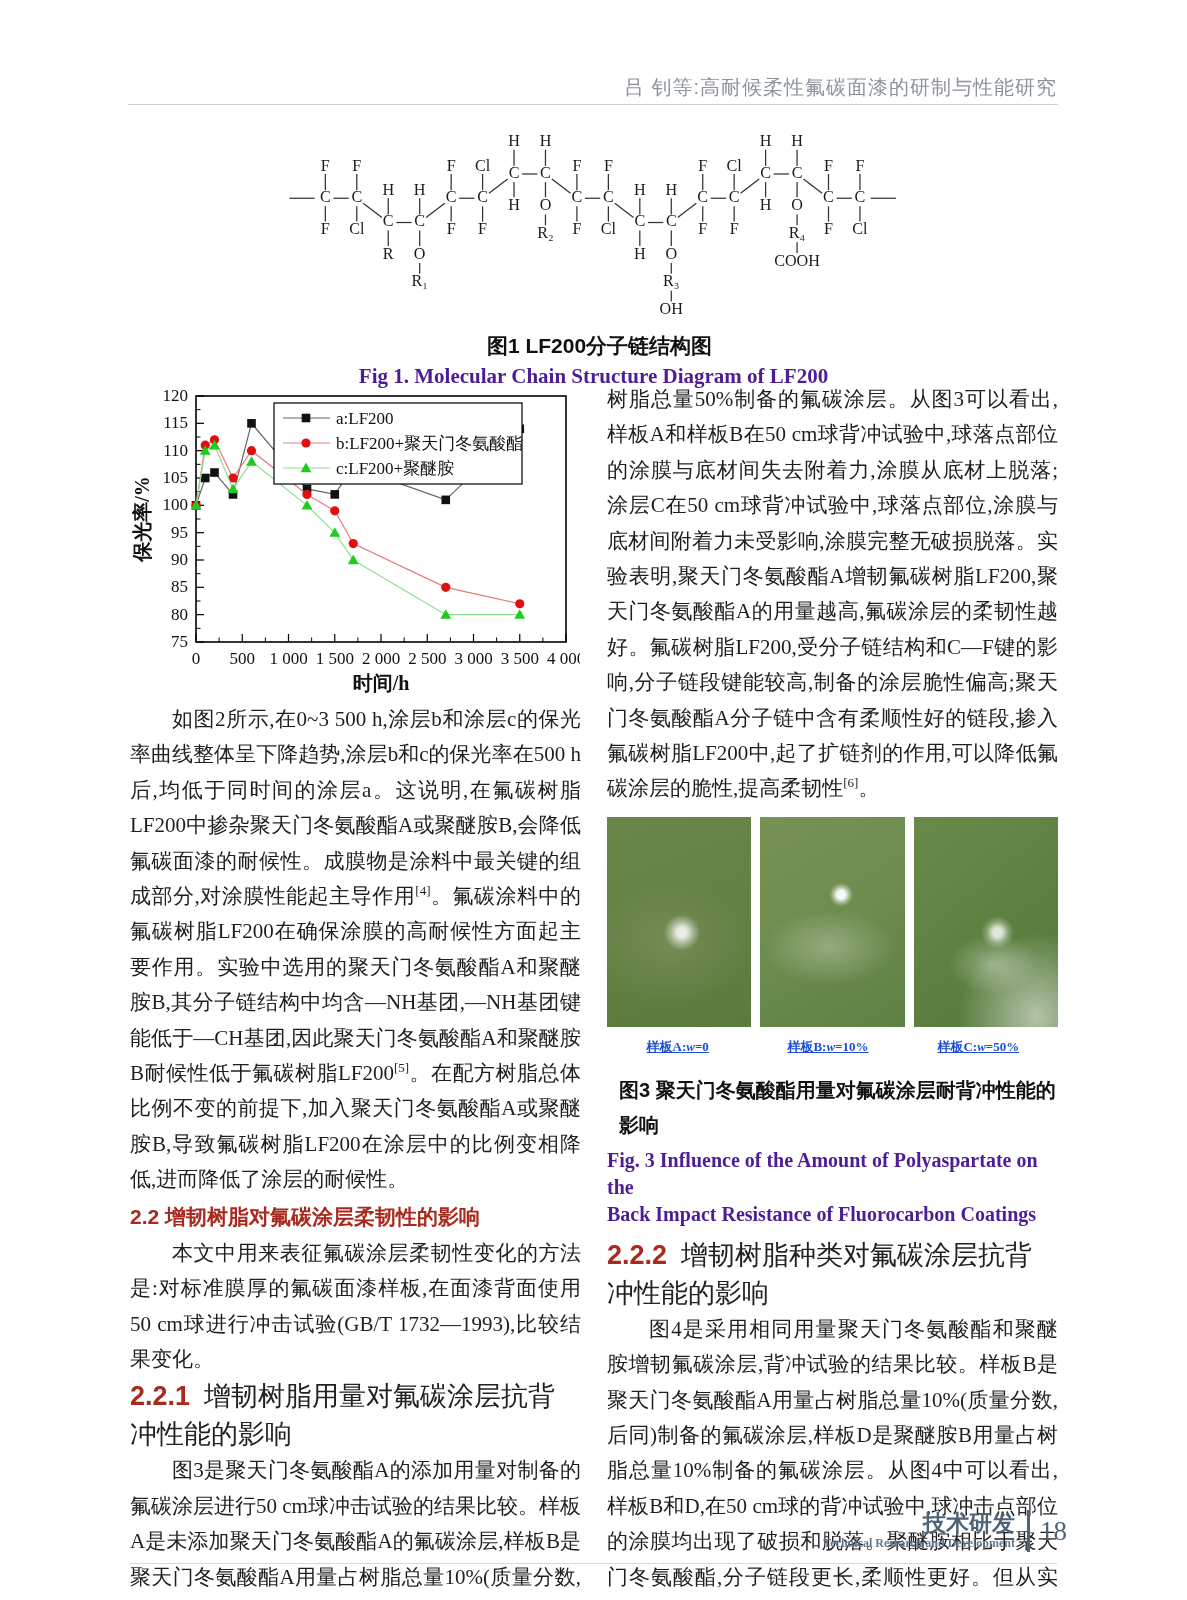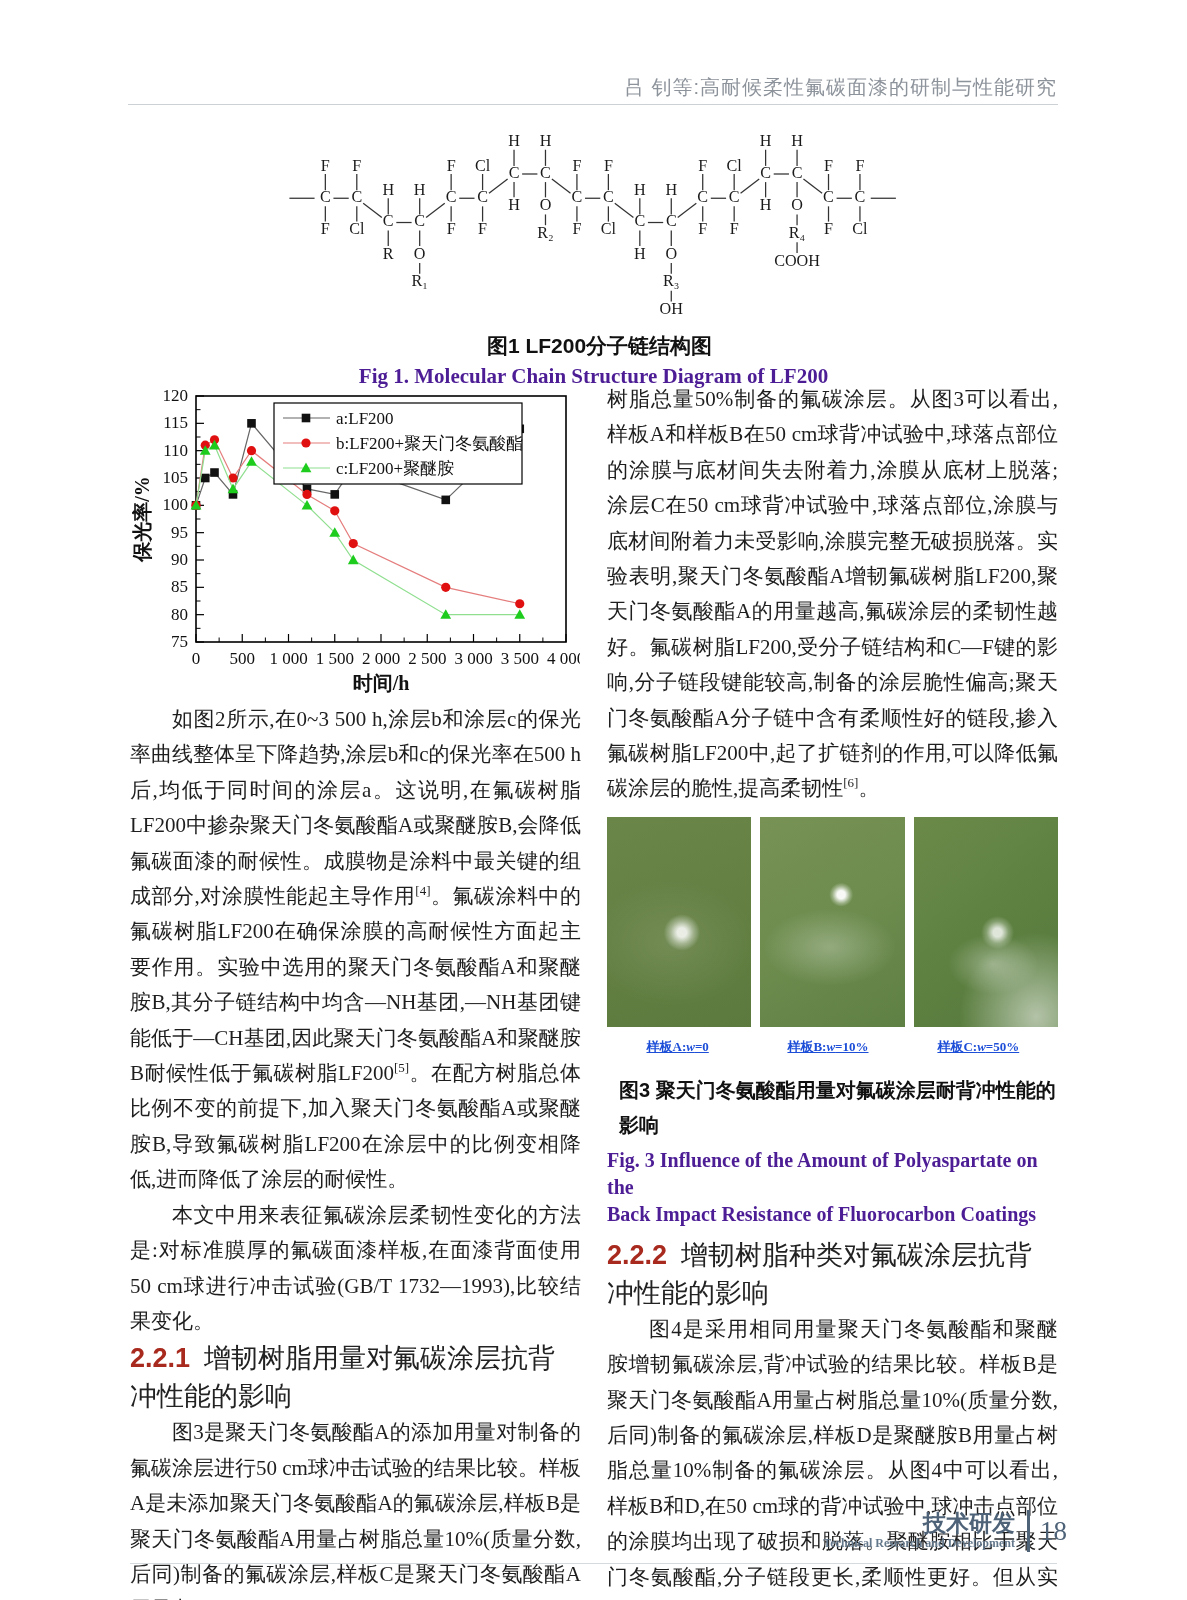--- a/index.html
+++ b/index.html
@@ -306,20 +306,21 @@
           <rect x="169.7" y="29.7" width="8.6" height="8.6" fill="#111111"></rect>
           <text x="204" y="40" font-size="17" font-family="Liberation Serif, serif" fill="#111">a:LF200</text>
           <line x1="151" y1="59" x2="198" y2="59" stroke="#e57d7d" stroke-width="1.2"></line>
           <circle cx="174" cy="59" r="4.6" fill="#e01010"></circle>
           <text x="204" y="65" font-size="17" font-family="Liberation Serif, serif" fill="#111">b:LF200+聚天门冬氨酸酯</text>
           <line x1="151" y1="84" x2="198" y2="84" stroke="#90df90" stroke-width="1.2"></line>
           <polygon points="174,78.6 168.6,88.2 179.4,88.2" fill="#1ecc1e"></polygon>
           <text x="204" y="90" font-size="17" font-family="Liberation Serif, serif" fill="#111">c:LF200+聚醚胺</text>
         </svg>
       <p class="body-para">如图2所示,在0~3 500 h,涂层b和涂层c的保光率曲线整体呈下降趋势,涂层b和c的保光率在500 h后,均低于同时间的涂层a。这说明,在氟碳树脂LF200中掺杂聚天门冬氨酸酯A或聚醚胺B,会降低氟碳面漆的耐候性。成膜物是涂料中最关键的组成部分,对涂膜性能起主导作用<sup>[4]</sup>。氟碳涂料中的氟碳树脂LF200在确保涂膜的高耐候性方面起主要作用。实验中选用的聚天门冬氨酸酯A和聚醚胺B,其分子链结构中均含—NH基团,—NH基团键能低于—CH基团,因此聚天门冬氨酸酯A和聚醚胺B耐候性低于氟碳树脂LF200<sup>[5]</sup>。在配方树脂总体比例不变的前提下,加入聚天门冬氨酸酯A或聚醚胺B,导致氟碳树脂LF200在涂层中的比例变相降低,进而降低了涂层的耐候性。</p>
+      <div class="sec-head">2.2  增韧树脂对氟碳涂层柔韧性的影响</div>
       <p class="body-para">本文中用来表征氟碳涂层柔韧性变化的方法是:对标准膜厚的氟碳面漆样板,在面漆背面使用50 cm球进行冲击试验(GB/T 1732—1993),比较结果变化。</p>
       <div class="subsec-head">
         <span class="num">2.2.1</span><span>增韧树脂用量对氟碳涂层抗背冲性能的影响</span>
       </div>
       <p class="body-para">图3是聚天门冬氨酸酯A的添加用量对制备的氟碳涂层进行50 cm球冲击试验的结果比较。样板A是未添加聚天门冬氨酸酯A的氟碳涂层,样板B是聚天门冬氨酸酯A用量占树脂总量10%(质量分数,后同)制备的氟碳涂层,样板C是聚天门冬氨酸酯A用量占</p>
     </div>
 
     <div class="col">
       <p class="cont-para">树脂总量50%制备的氟碳涂层。从图3可以看出,样板A和样板B在50 cm球背冲试验中,球落点部位的涂膜与底材间失去附着力,涂膜从底材上脱落;涂层C在50 cm球背冲试验中,球落点部位,涂膜与底材间附着力未受影响,涂膜完整无破损脱落。实验表明,聚天门冬氨酸酯A增韧氟碳树脂LF200,聚天门冬氨酸酯A的用量越高,氟碳涂层的柔韧性越好。氟碳树脂LF200,受分子链结构和C—F键的影响,分子链段键能较高,制备的涂层脆性偏高;聚天门冬氨酸酯A分子链中含有柔顺性好的链段,掺入氟碳树脂LF200中,起了扩链剂的作用,可以降低氟碳涂层的脆性,提高柔韧性<sup>[6]</sup>。</p>
 

